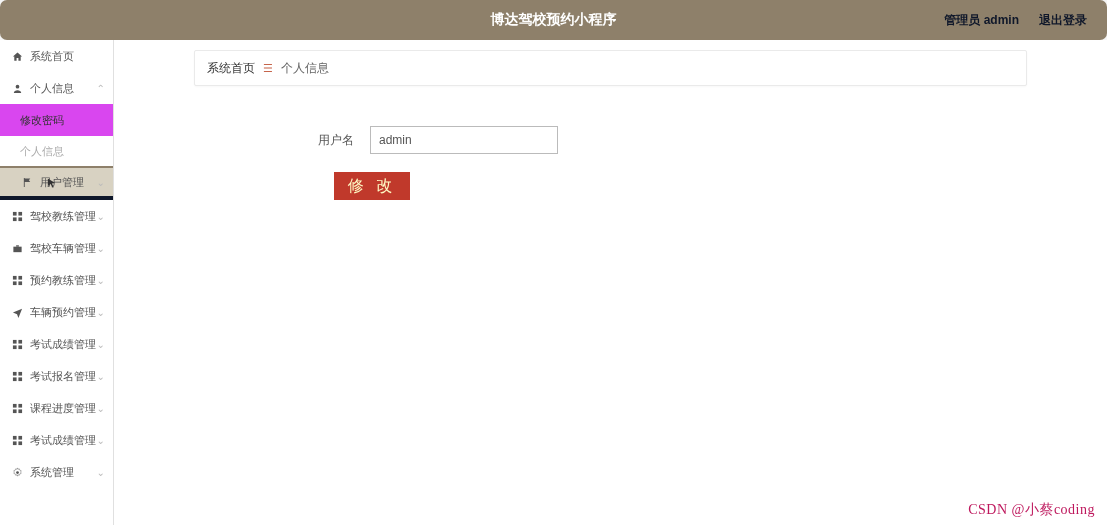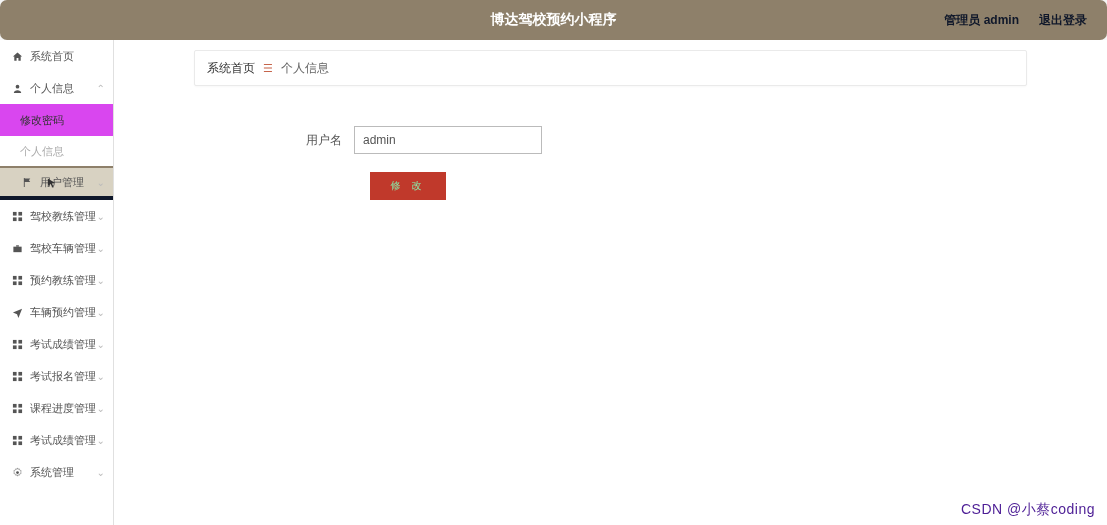--- a/index.html
+++ b/index.html
@@ -109,52 +109,52 @@
     }
     .bc-current { color: #666; }
     .form-area { margin: 40px 0 0 180px; }
     .form-row {
       display: flex;
       align-items: center;
       margin-bottom: 18px;
     }
     .form-label {
       width: 60px;
-      text-align: center;
-      margin-right: 0;
+      text-align: right;
+      margin-right: 16px;
       font-size: 12px;
       color: #555;
     }
     .form-input {
       width: 188px;
       height: 28px;
       border: 1px solid #bbb;
       padding: 0 8px;
       font-size: 12px;
       color: #555;
       outline: none;
     }
     .btn-submit {
       width: 76px;
       height: 28px;
       background: #c0392b;
-      color: #86efac;
+      color: #fef9c3;
       border: none;
-      font-size: 10px;
+      font-size: 16px;
       letter-spacing: 4px;
       cursor: pointer;
-      margin-left: 76px;
+      margin-left: 40px;
     }
     .watermark {
       position: absolute;
       right: 12px;
       bottom: 6px;
       font-size: 14px;
-      color: #4c1d95;
-      font-family: Liberation Sans, sans-serif;
+      color: #be185d;
+      font-family: Liberation Serif, serif;
       letter-spacing: 0.5px;
     }
   </style>
 </head>
 <body>
 
 <div class="header">
   <div class="header-title">博达驾校预约小程序</div>
   <div class="header-right">
     <span class="header-link">管理员 admin</span>

